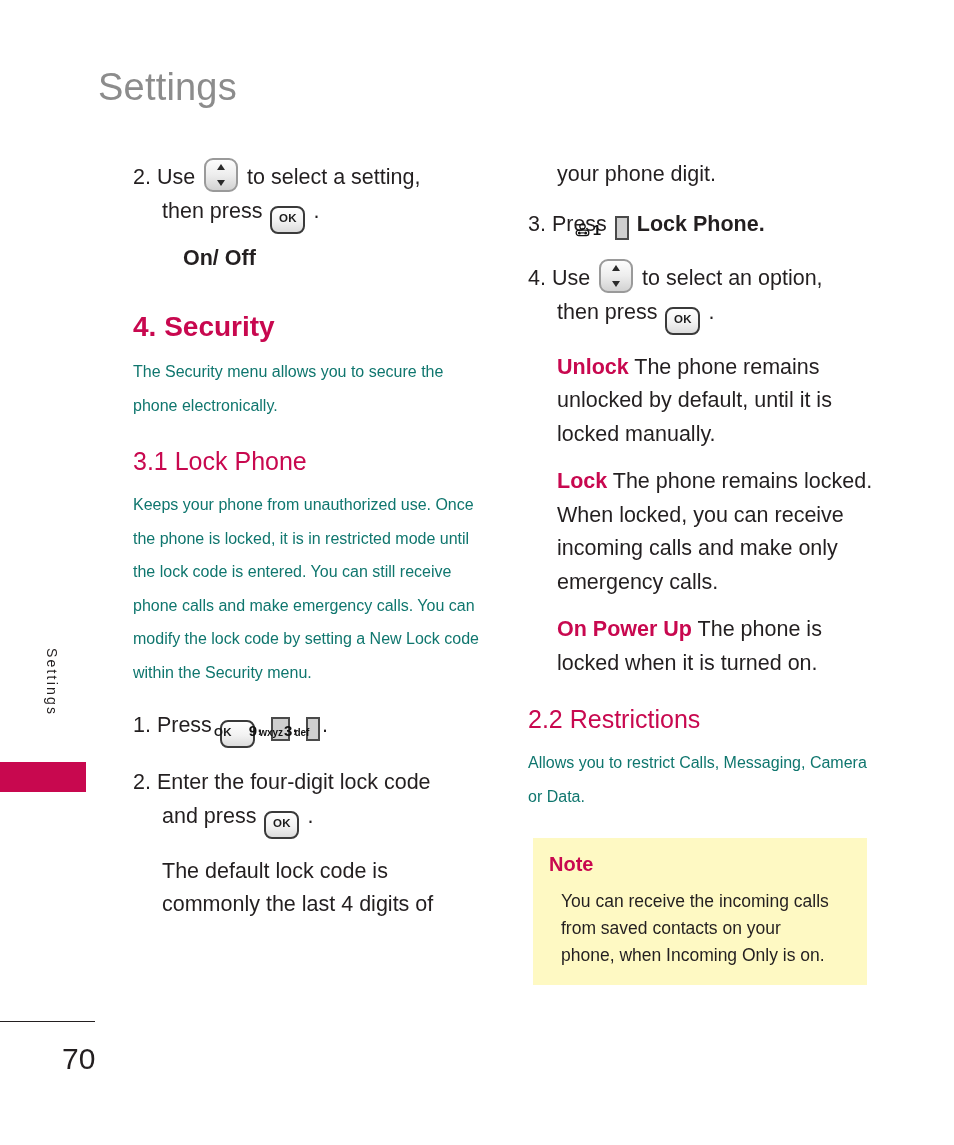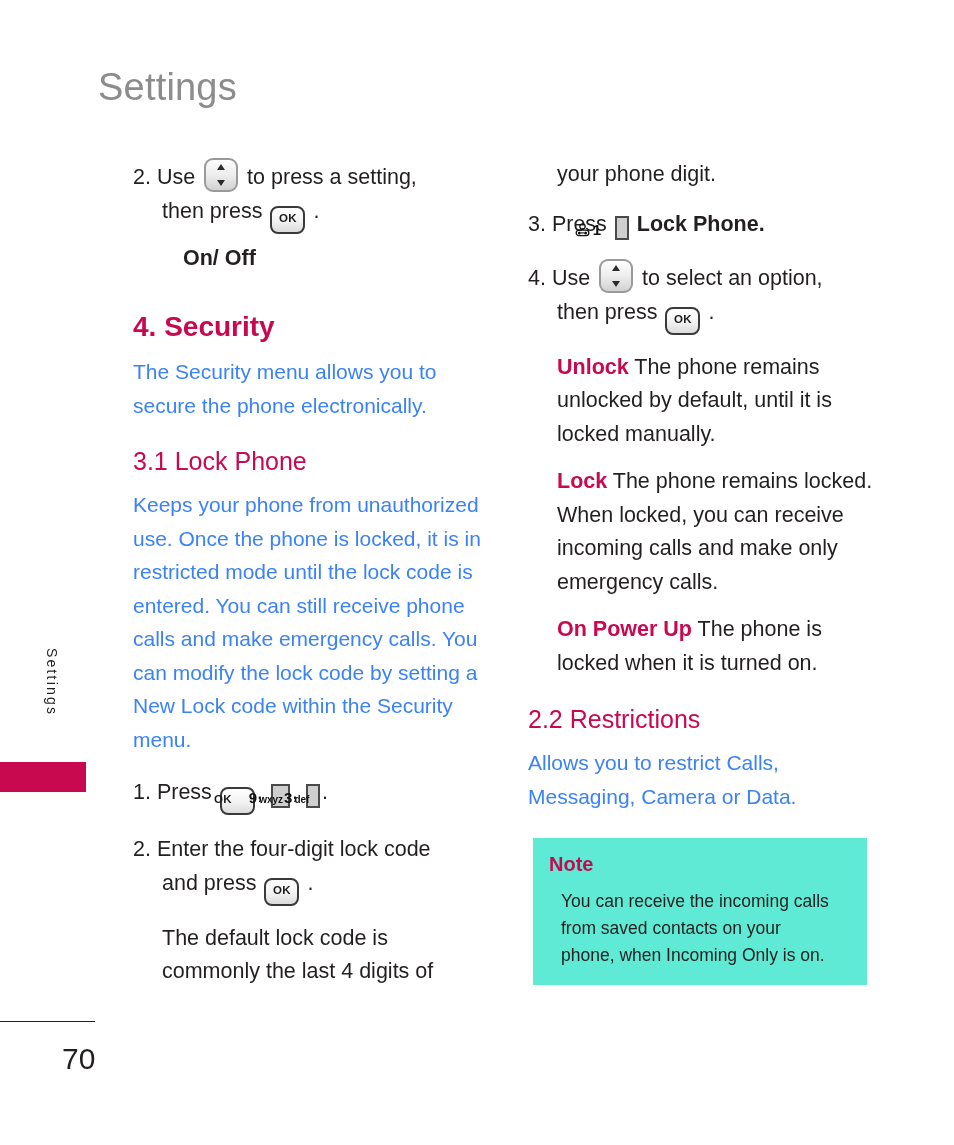--- a/index.html
+++ b/index.html
@@ -71,23 +71,23 @@
   .col {
     position: absolute;
     top: 158px;
     width: 350px;
   }
   .col-left  { left: 133px; }
   .col-right { left: 528px; }
 
   
   .para {
-    font-size: 21px;
+    font-size: 16px;
     line-height: 33.5px;
-    color: #3b82f6;
+    color: #0f766e;
     margin: 0;
   }
   .para.gap-sm   { margin-top: 12px; }
 
   .step {
     font-size: 21.5px;
     line-height: 33.5px;
     padding-left: 29px;
     text-indent: -29px;
     margin: 0;
@@ -122,21 +122,21 @@
     font-weight: 700;
   }
 
   
   .note-box {
     position: absolute;
     left: 533px;
     top: 838px;
     width: 334px;
     height: 147px;
-    background: #5eead4;
+    background: #fef9c3;
     box-sizing: border-box;
     padding: 14px 16px 0 16px;
   }
   .note-title {
     color: #c8084f;
     font-size: 20px;
     font-weight: 700;
     line-height: 1.2;
     margin: 0 0 8px 0;
   }
@@ -242,21 +242,21 @@
 <div class="page-number">70</div>
 
 <div class="col col-left">
 
   <p class="step">
     <span>2. Use</span>
     <span class="key key-nav">
       <span class="tri tri-up"></span>
       <span class="tri tri-dn"></span>
     </span>
-    <span>to press a setting,</span>
+    <span>to select a setting,</span>
   </p>
   <p class="indent">
     <span>then press</span>
     <span class="key key-ok">OK</span>
     <span>.</span>
   </p>
   <p class="indent bold" style="margin-top:8px; padding-left:50px;">On/ Off</p>
 
   <h2 class="h-section" style="margin-top:36px;">4. Security</h2>
   <p class="para gap-sm">The Security menu allows you to secure the phone electronically.</p>

